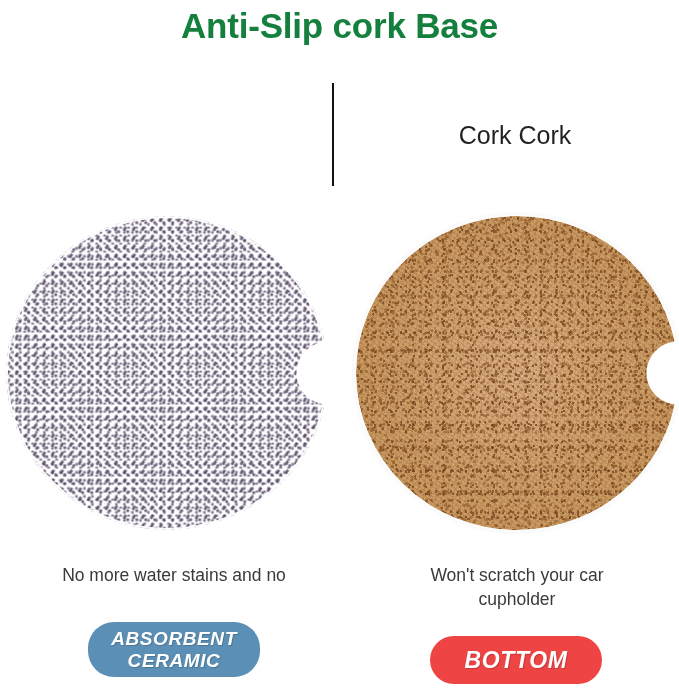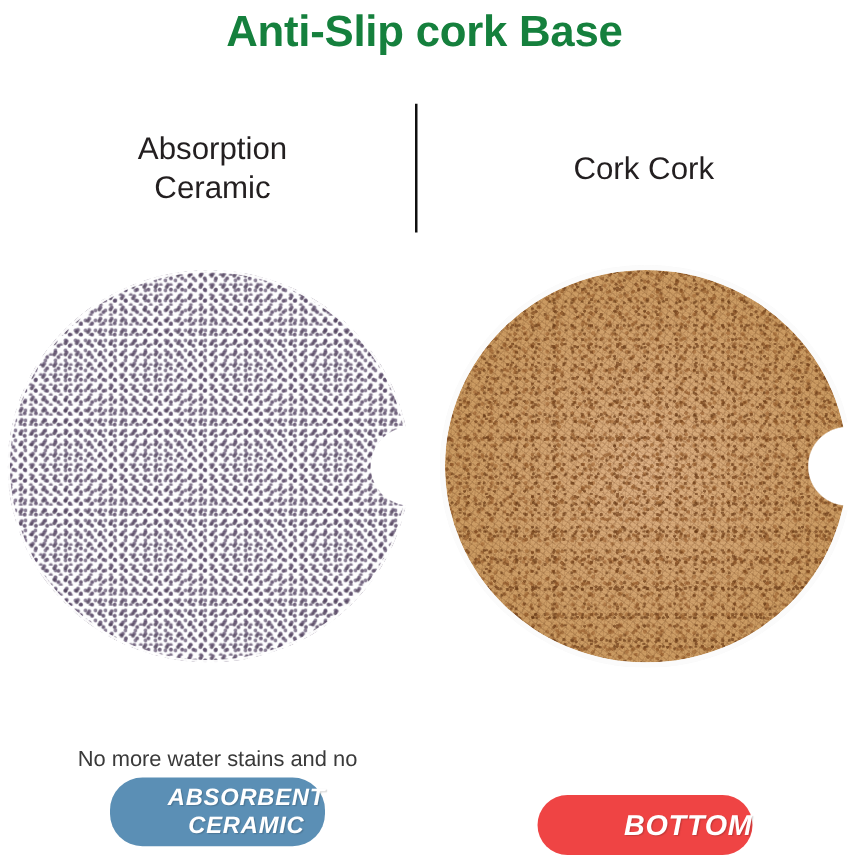--- a/index.html
+++ b/index.html
@@ -208,40 +208,39 @@
     pointer-events: none;
   }
 
   
   .caption {
     position: absolute;
     text-align: center;
     font-size: 17.5px;
     color: #3a3a3a;
     line-height: 24px;
-    margin-top: 32px;
   }
   #cap-left  { left: 24px;  top: 563px; width: 300px; }
   #cap-right { left: 372px; top: 563px; width: 290px; }
 
   
   .badge {
     position: absolute;
     background: #5b8fb5;
     border-radius: 26px;
     color: #ffffff;
     font-weight: bold;
     font-style: italic;
     text-align: center;
     letter-spacing: 0.6px;
     text-shadow: 1px 1px 1px rgba(0,0,0,0.18);
     box-sizing: border-box;
     display: flex;
     align-items: center;
-    justify-content: flex-end;
+    justify-content: center;
     cursor: pointer;
   }
   #badge-left {
     left: 88px;
     top: 622px;
     width: 172px;
     height: 55px;
     font-size: 19px;
     line-height: 22px;
     padding-top: 1px;
@@ -258,24 +257,20 @@
 </style>
 </head>
 <body>
 
 <div id="canvas" style="background: rgb(255, 255, 255);">
 
   <div id="title" style="color: #15803d;">Anti-Slip cork Base</div>
 
   <div id="divider" style="background: rgb(16, 16, 16);"></div>
 
-  <div class="col-head" id="head-left">
-    <span>Absorption</span><br>
-    <span>Ceramic</span>
-  </div>
 
   <div class="coaster" id="coaster-left">
     <div class="disc floral"></div>
     <div class="floral-rim"></div>
   </div>
 
   <div class="caption" id="cap-left">
     <span>No more water stains and no</span><br>
   </div>
 
@@ -288,20 +283,24 @@
 
   <div class="col-head" id="head-right">
     <span>Cork Cork</span>
   </div>
 
   <div class="coaster" id="coaster-right">
     <div id="rim-right"></div>
     <div class="disc cork"></div>
   </div>
 
+  <div class="caption" id="cap-right">
+    <span>Won't scratch your car</span><br>
+    <span>cupholder</span>
+  </div>
 
   <div class="badge" id="badge-right" style="background: #ef4444; color: rgb(255, 255, 255);">
     <div>
       <span>BOTTOM</span>
     </div>
   </div>
 
 </div>
 
 </body></html>

